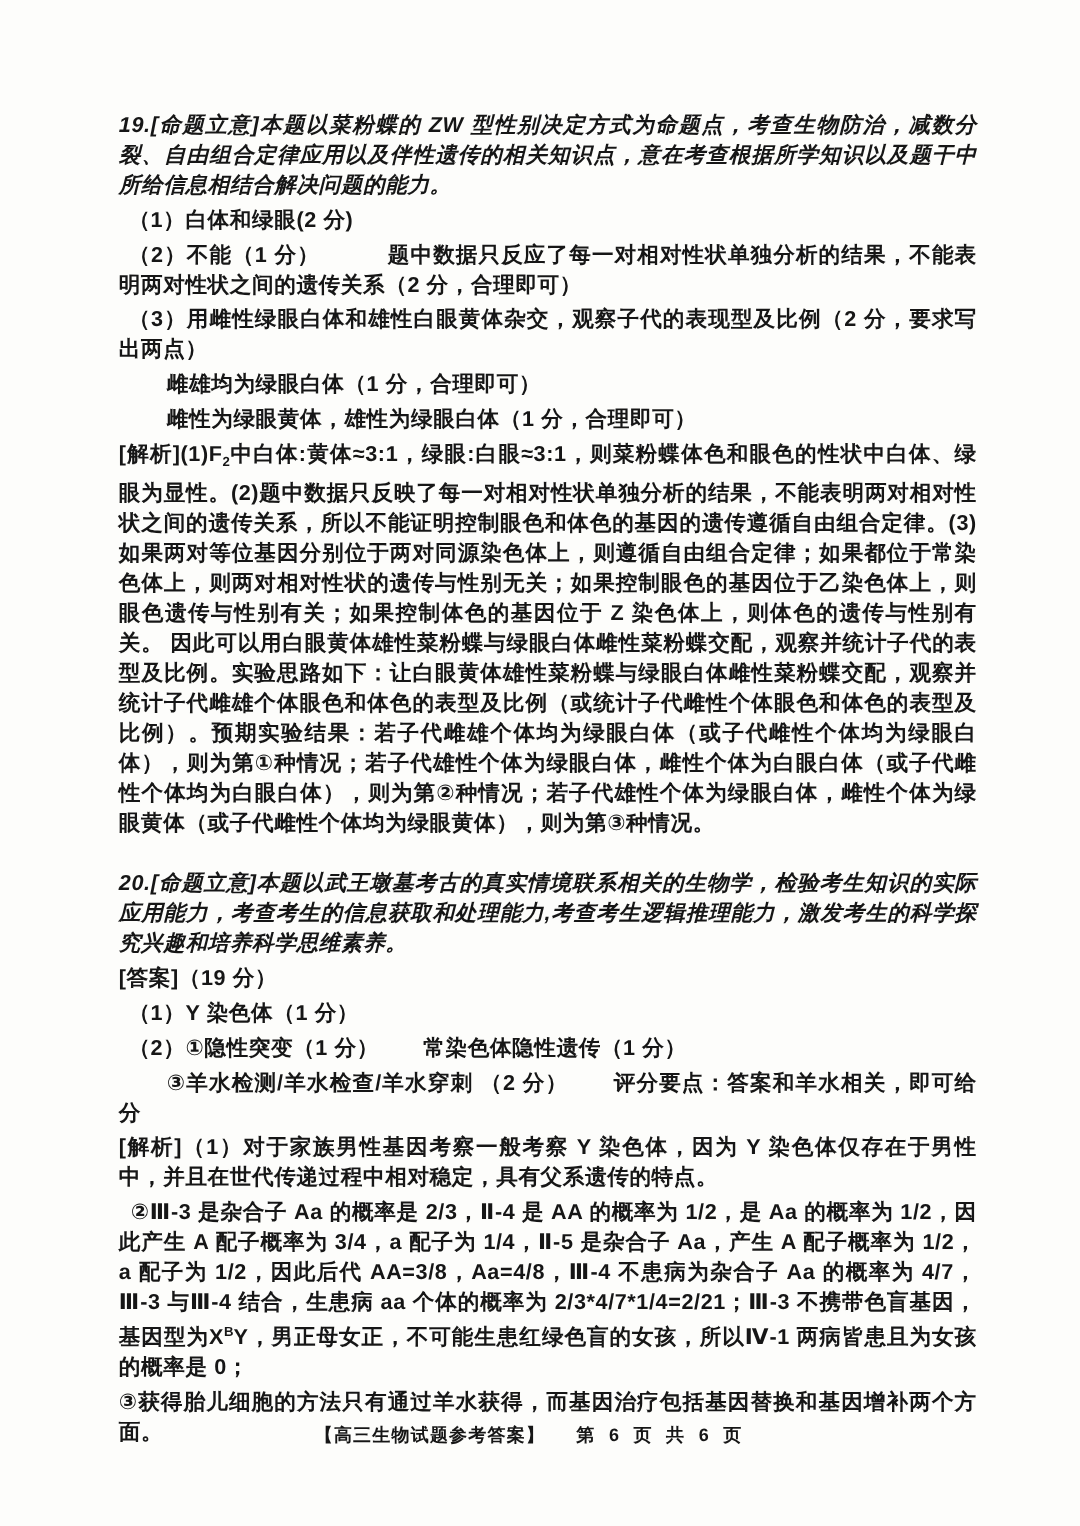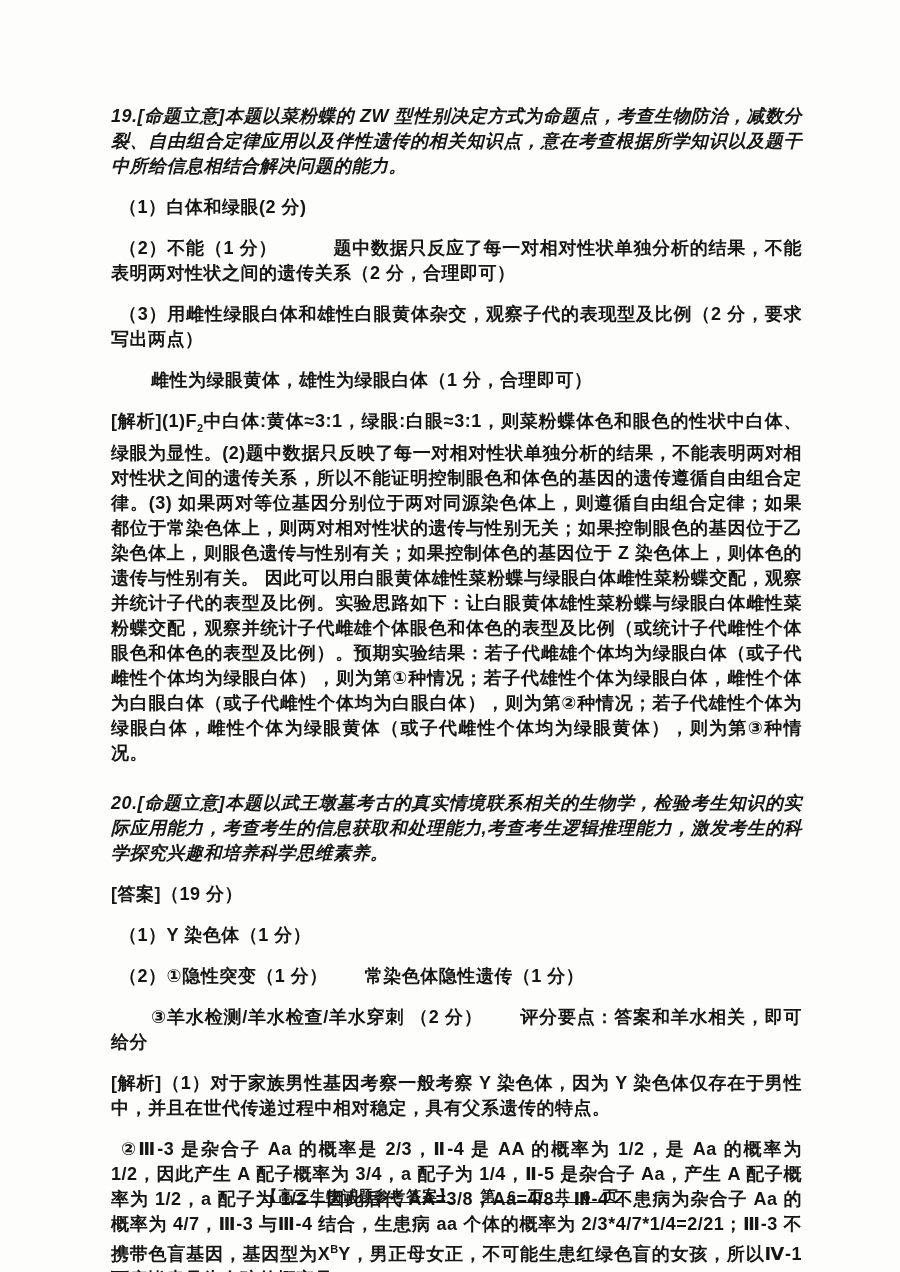--- a/index.html
+++ b/index.html
@@ -17,50 +17,50 @@
   .content {
     position: absolute;
     left: 95px;
     right: 82px;
     top: 88px;
     font-size: 18px;
     line-height: 25px;
     text-align: justify;
     letter-spacing: 0.5px;
   }
-  p.para { margin: 16px; }
+  p.para { margin: 4px; }
   .intro { font-style: italic; }
   .ind-s { text-indent: 8px; }   
   .ind-m { text-indent: 40px; }  
   .ind-t { text-indent: 10px; }  
   .q20-block { margin-top: 25px; }
   sub, sup { font-size: 11px; letter-spacing: 0; }
   .footer {
     position: absolute;
     left: 0; right: 16px;
     bottom: 66px;
     text-align: center;
     font-size: 15px;
     font-weight: 700;
     letter-spacing: 1px;
-    text-decoration: underline;
   }
   .footer .page-num { margin-left: 26px; letter-spacing: 4px; }
 </style>
 </head>
 <body>
 
 <div class="page">
   <div class="content">
 
     <section>
       <p class="para intro">19.[命题立意]本题以菜粉蝶的 ZW 型性别决定方式为命题点，考查生物防治，减数分裂、自由组合定律应用以及伴性遗传的相关知识点，意在考查根据所学知识以及题干中所给信息相结合解决问题的能力。</p>
       <p class="para ind-s">（1）白体和绿眼(2 分)</p>
       <p class="para ind-s">（2）不能（1 分）　　　题中数据只反应了每一对相对性状单独分析的结果，不能表明两对性状之间的遗传关系（2 分，合理即可）</p>
       <p class="para ind-s">（3）用雌性绿眼白体和雄性白眼黄体杂交，观察子代的表现型及比例（2 分，要求写出两点）</p>
+      <p class="para ind-m">雌雄均为绿眼白体（1 分，合理即可）</p>
       <p class="para ind-m">雌性为绿眼黄体，雄性为绿眼白体（1 分，合理即可）</p>
       <p class="para">[解析](1)F<sub>2</sub>中白体:黄体≈3:1，绿眼:白眼≈3:1，则菜粉蝶体色和眼色的性状中白体、绿眼为显性。(2)题中数据只反映了每一对相对性状单独分析的结果，不能表明两对相对性状之间的遗传关系，所以不能证明控制眼色和体色的基因的遗传遵循自由组合定律。(3) 如果两对等位基因分别位于两对同源染色体上，则遵循自由组合定律；如果都位于常染色体上，则两对相对性状的遗传与性别无关；如果控制眼色的基因位于乙染色体上，则眼色遗传与性别有关；如果控制体色的基因位于 Z 染色体上，则体色的遗传与性别有关。 因此可以用白眼黄体雄性菜粉蝶与绿眼白体雌性菜粉蝶交配，观察并统计子代的表型及比例。实验思路如下：让白眼黄体雄性菜粉蝶与绿眼白体雌性菜粉蝶交配，观察并统计子代雌雄个体眼色和体色的表型及比例（或统计子代雌性个体眼色和体色的表型及比例）。预期实验结果：若子代雌雄个体均为绿眼白体（或子代雌性个体均为绿眼白体），则为第①种情况；若子代雄性个体为绿眼白体，雌性个体为白眼白体（或子代雌性个体均为白眼白体），则为第②种情况；若子代雄性个体为绿眼白体，雌性个体为绿眼黄体（或子代雌性个体均为绿眼黄体），则为第③种情况。</p>
     </section>
 
     <section class="q20-block">
       <p class="para intro">20.[命题立意]本题以武王墩墓考古的真实情境联系相关的生物学，检验考生知识的实际应用能力，考查考生的信息获取和处理能力,考查考生逻辑推理能力，激发考生的科学探究兴趣和培养科学思维素养。</p>
       <p class="para">[答案]（19 分）</p>
       <p class="para ind-s">（1）Y 染色体（1 分）</p>
       <p class="para ind-s">（2）①隐性突变（1 分）　　常染色体隐性遗传（1 分）</p>
       <p class="para ind-m">③羊水检测/羊水检查/羊水穿刺 （2 分）　　评分要点：答案和羊水相关，即可给分</p>

